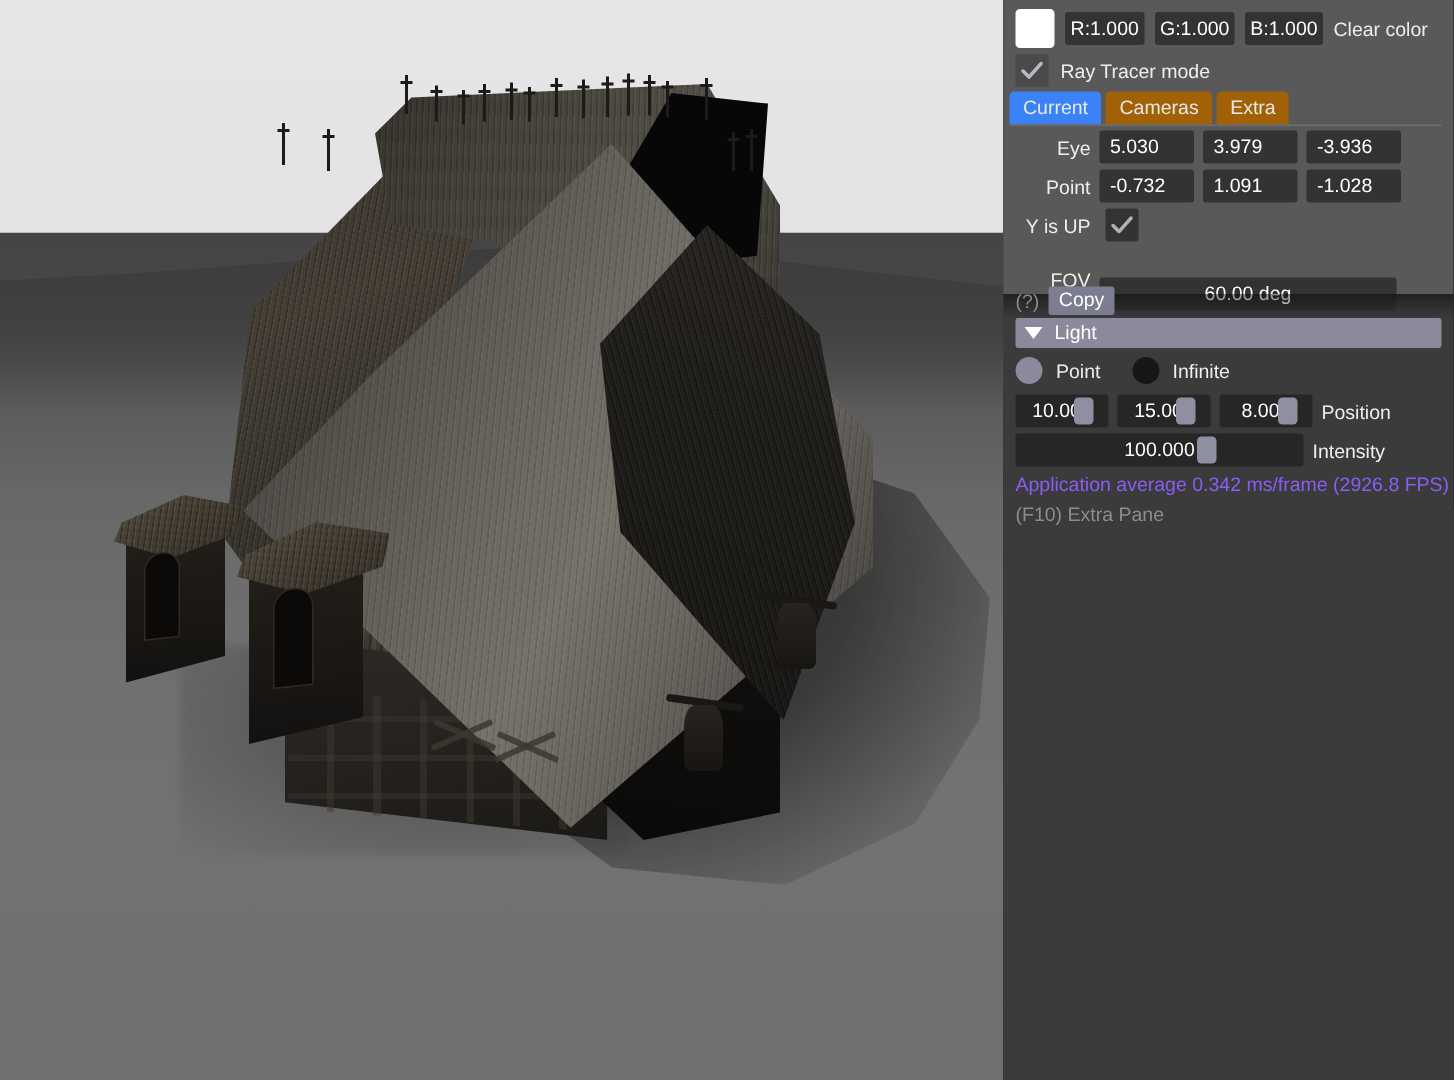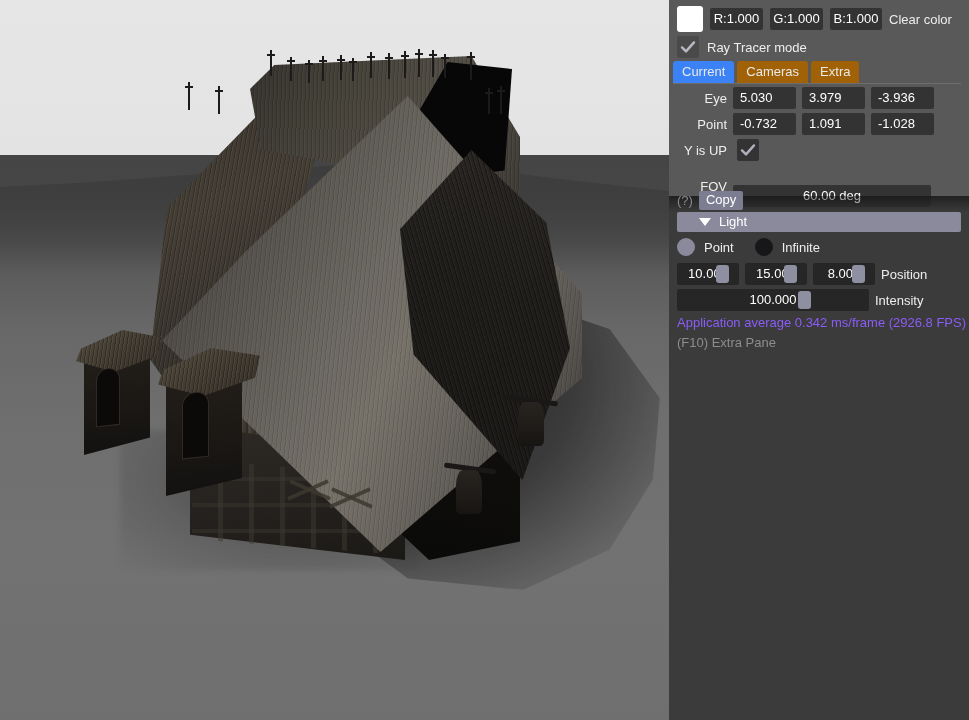--- a/index.html
+++ b/index.html
@@ -246,21 +246,21 @@
   .tab.active{ background:#3b82f6; }
   .lbl{ color:#eeeeee; font-size:13px; white-space:nowrap; }
   .lbl-r{ text-align:right; white-space:nowrap; color:#eeeeee; font-size:13px; }
   .dim{ color:#8a8a8a; font-size:13px; }
   .btn{
     background:#7d7d92; color:#ffffff; border-radius:2px;
     padding:1px 7px 2px; font-size:13px; line-height:16px;
   }
   .header{
     background:#8a8a9c; color:#ffffff; height:20px; line-height:20px;
-    border-radius:2px; padding-left:22px; font-size:13px;
+    border-radius:2px; padding-left:6px; font-size:13px;
     display:flex; align-items:center; gap:8px;
   }
   .caret{
     width:0;height:0;border-left:6px solid transparent;border-right:6px solid transparent;
     border-top:8px solid #ffffff;
   }
   .radio{
     width:18px; height:18px; border-radius:50%; background:#17171a; flex:none;
   }
   .radio.on{ background:#8a8a9c; }

